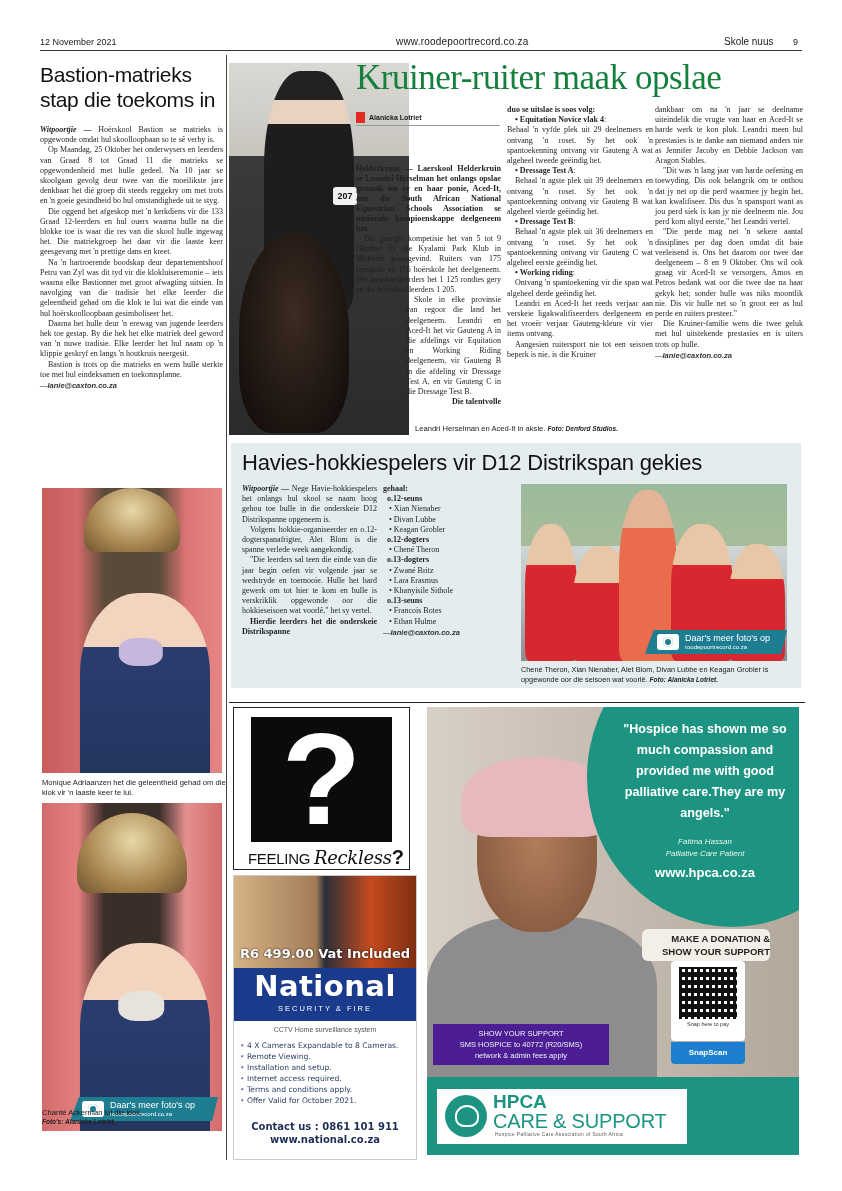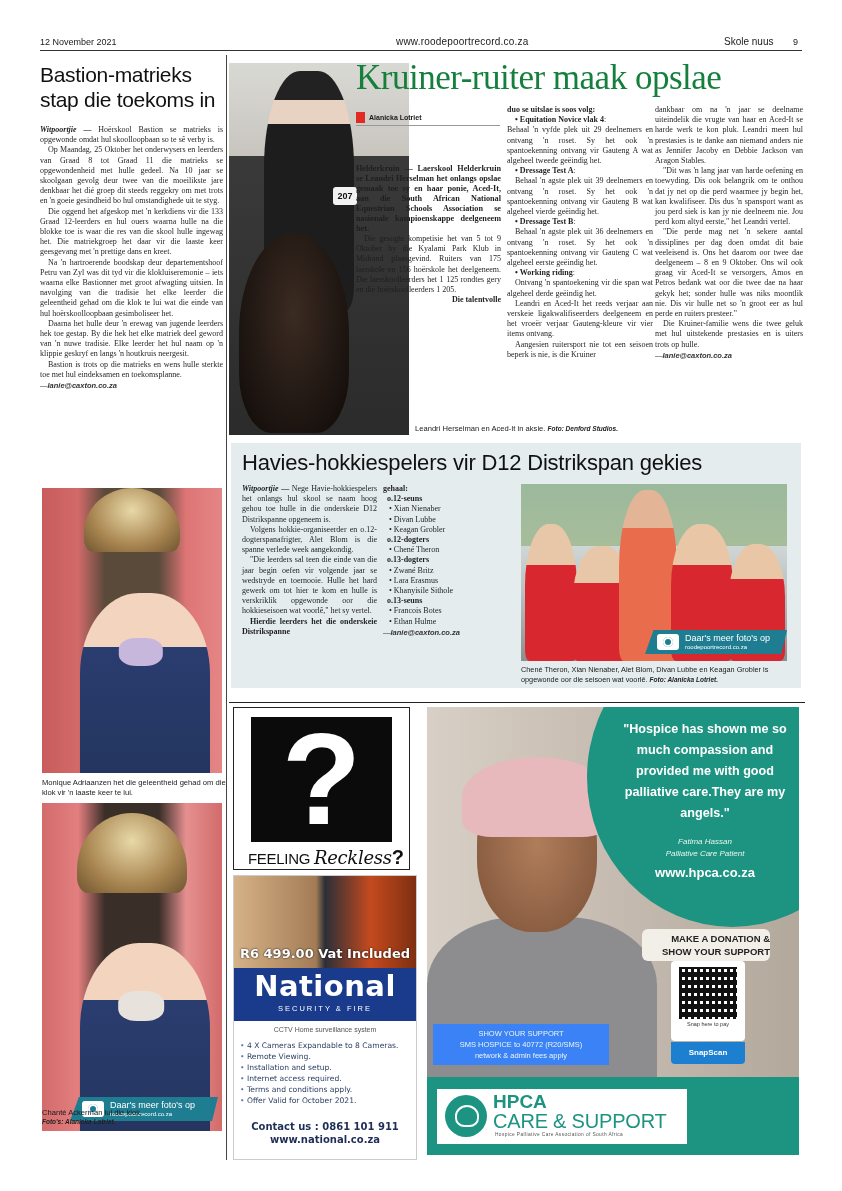--- a/index.html
+++ b/index.html
@@ -121,21 +121,21 @@
   .hpca-attr { position: absolute; left: 190px; top: 129px; width: 176px; text-align: center; color: #e9f5f1; font: italic 8px/12px "Liberation Sans", sans-serif; }
   .hpca-url { position: absolute; left: 190px; top: 158px; width: 176px; text-align: center; color: #fff; font: bold 13px "Liberation Sans", sans-serif; }
   .hpca-donate { position: absolute; left: 215px; top: 222px; width: 128px; padding: 3px 0; background: #f2efe9; border-radius: 6px; text-align: right; font: bold 9.5px/13px "Liberation Sans", sans-serif; color: #222; }
   .hpca-qr { position: absolute; left: 244px; top: 254px; width: 74px; height: 80px; background: #fff; border-radius: 4px; }
   .qr-grid { position: absolute; left: 8px; top: 6px; width: 58px; height: 52px;
     background:
       linear-gradient(90deg, #111 25%, transparent 25%, transparent 50%, #111 50%, #111 75%, transparent 75%) 0 0/12px 12px,
       linear-gradient(#111 25%, transparent 25%, transparent 60%, #111 60%) 0 0/8px 8px; }
   .qr-label { position: absolute; left: 0; top: 60px; width: 74px; text-align: center; font: 5.5px "Liberation Sans", sans-serif; color: #333; }
   .hpca-snapscan { position: absolute; left: 244px; top: 335px; width: 74px; height: 22px; background: #1c7fd0; border-radius: 0 0 4px 4px; color: #fff; text-align: center; font: bold 8px/22px "Liberation Sans", sans-serif; }
-  .hpca-sms { position: absolute; left: 6px; top: 317px; width: 176px; padding: 4px 0; background: #3b82f6; color: #eaf6f3; text-align: center; font: 7.5px/11px "Liberation Sans", sans-serif; }
+  .hpca-sms { position: absolute; left: 6px; top: 317px; width: 176px; padding: 4px 0; background: #4c1d95; color: #eaf6f3; text-align: center; font: 7.5px/11px "Liberation Sans", sans-serif; }
   .hpca-band { position: absolute; left: 0; top: 370px; width: 372px; height: 78px; background: #1c9481; }
   .hpca-logo-box { position: absolute; left: 10px; top: 12px; width: 250px; height: 55px; background: #fff; }
   .hpca-logo-circle { position: absolute; left: 8px; top: 6px; width: 42px; height: 42px; border-radius: 50%; background: #1c9481; }
   .hpca-logo-circle::after { content: ""; position: absolute; left: 10px; top: 10px; width: 20px; height: 18px; border: 2px solid #fff; border-radius: 50% 50% 40% 40%; }
   .hpca-logo-h { position: absolute; left: 56px; top: 3px; font: bold 19px/20px "Liberation Sans", sans-serif; color: #1c9481; }
   .hpca-logo-c { position: absolute; left: 56px; top: 21px; font: 20px/22px "Liberation Sans", sans-serif; color: #1c9481; letter-spacing: -0.2px; }
   .hpca-logo-s { position: absolute; left: 58px; top: 43px; font: 4.8px "Liberation Sans", sans-serif; color: #555; letter-spacing: 0.4px; }
 </style>
 </head>
 <body>
@@ -191,20 +191,21 @@
 
 <h1 class="abs a2-title">Kruiner-ruiter maak opslae</h1>
 <div class="abs byline">
   <span class="sq"></span>
   <span class="name">Alanicka Lotriet</span>
 </div>
 
 <div class="abs body-text a2-col1">
   <p class="lede" style="font-size:8.2px;line-height:10px;margin-top:25px;">Helderkruin — Laerskool Helderkruin se Leandri Herselman het onlangs opslae gemaak toe sy en haar ponie, Aced-It, aan die South African National Equestrian Schools Association se nasionale kampioenskappe deelgeneem het.</p>
   <p>Die gesogte kompetisie het van 5 tot 9 Oktober by die Kyalami Park Klub in Midrand plaasgevind. Ruiters van 175 laerskole en 156 hoërskole het deelgeneem. Die laerskoolleerders het 1 125 rondtes gery en die hoërskoolleerders 1 205.</p>
+  <p style="padding-left:50px;">Skole in elke provinsie van regoor die land het deelgeneem. Leandri en Aced-It het vir Gauteng A in die afdelings vir Equitation en Working Riding deelgeneem, vir Gauteng B in die afdeling vir Dressage Test A, en vir Gauteng C in die Dressage Test B.</p>
   <p class="lede" style="text-align:right;">Die talentvolle</p>
 </div>
 
 <div class="abs body-text a2-col2">
   <p class="first"><b>duo se uitslae is soos volg:</b></p>
   <p><b>• Equitation Novice vlak 4</b><span>:</span></p>
   <p class="first">Behaal 'n vyfde plek uit 29 deelnemers en ontvang 'n roset. Sy het ook 'n spantoekenning ontvang vir Gauteng A wat algeheel tweede geëindig het.</p>
   <p><b>• Dressage Test A</b><span>:</span></p>
   <p>Behaal 'n agste plek uit 39 deelnemers en ontvang 'n roset. Sy het ook 'n spantoekenning ontvang vir Gauteng B wat algeheel vierde geëindig het.</p>
   <p><b>• Dressage Test B</b><span>:</span></p>

